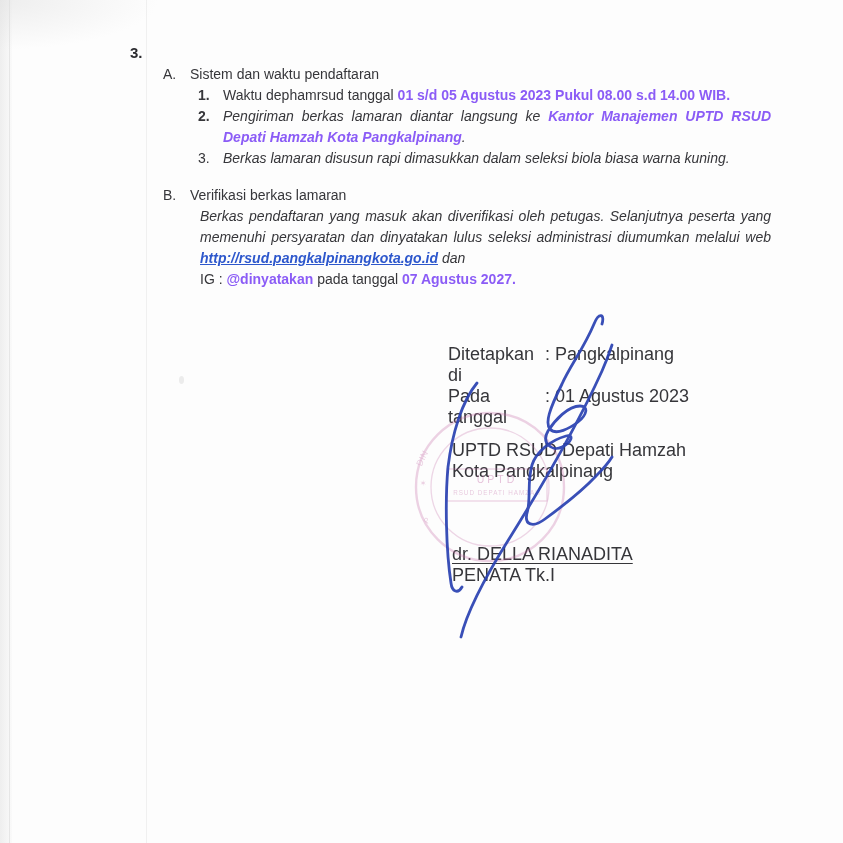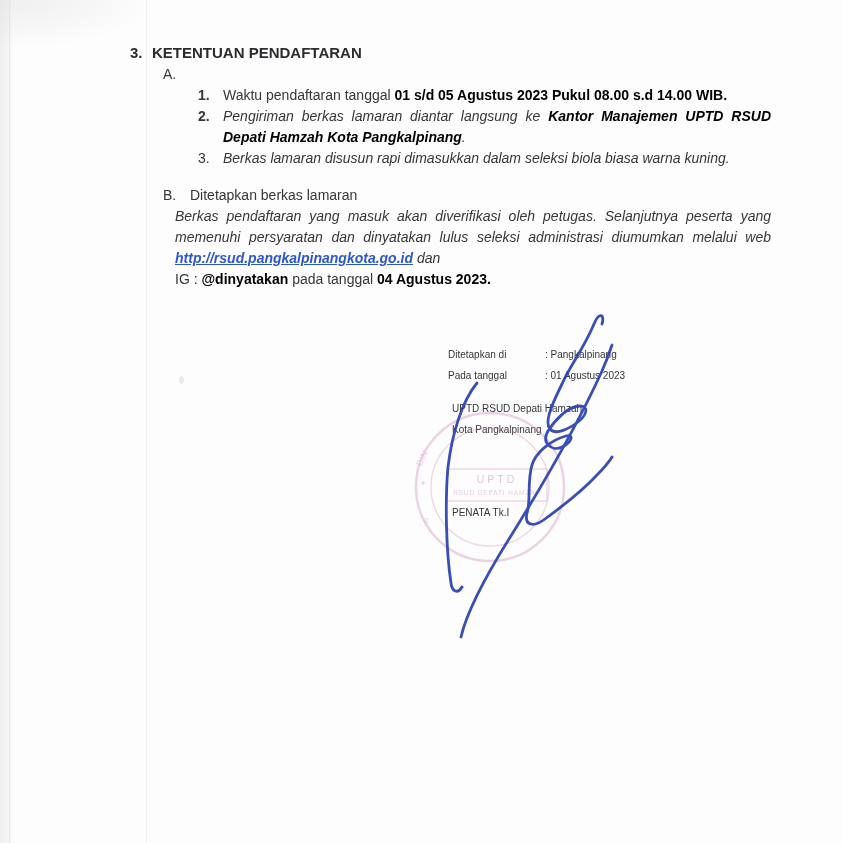--- a/index.html
+++ b/index.html
@@ -18,38 +18,38 @@
   .crease-1 { position: absolute; left: 9px; top: 0; width: 1px; height: 843px; background: #e6e6e6; }
   .crease-2 { position: absolute; left: 146px; top: 0; width: 1px; height: 843px; background: #f0f0f0; }
   .corner-shadow { position: absolute; left: 0; top: 0; width: 160px; height: 50px;
     background: radial-gradient(ellipse at 0% 0%, rgba(225,225,225,.55), rgba(255,255,255,0) 70%); }
   .smudge { position: absolute; left: 179px; top: 376px; width: 5px; height: 8px;
     background: #ececec; border-radius: 50%; }
 
   
   .doc { position: absolute; left: 130px; top: 42px; width: 641px;
     font-size: 14px; line-height: 21px; }
-  b { font-weight: 700; color: #000000; }
+  b { font-weight: 700; color: #8b5cf6; }
   .sec-head { display: flex; font-weight: 700; font-size: 15px; color: #2c2c30; }
   .sec-head .sec-num { width: 22px; flex-shrink: 0; }
   .sub { margin-left: 33px; margin-top: 1px; }
   .sub-head { display: flex; }
   .sub-head .sub-label { width: 27px; flex-shrink: 0; }
   .items { margin-left: 35px; }
   .item { display: flex; }
   .item .num { width: 25px; flex-shrink: 0; }
   .item .num.bold { font-weight: 700; }
   .item .itext { flex: 1; }
   .just { text-align: justify; font-style: italic; }
   .sub-b { margin-top: 16px; }
-  .sub-body { margin-left: 12px; }
+  .sub-body { margin-left: 37px; }
   a.doc-link { color: #2d57cc; font-weight: 700; text-decoration: underline; }
 
   
-  .closing { position: absolute; left: 448px; top: 344px; font-size: 10px; line-height: 21px; }
+  .closing { position: absolute; left: 448px; top: 344px; font-size: 18px; line-height: 21px; }
   .c-row { display: flex; }
   .c-label { width: 97px; flex-shrink: 0; }
   .org { margin-top: 12px; padding-left: 4px; }
   .signer { margin-top: 62px; padding-left: 4px; }
   .signer-name { text-decoration: underline; text-underline-offset: 3px; }
 
   .sig-svg { position: absolute; left: 400px; top: 300px; pointer-events: none; }
   .stamp-svg { position: absolute; left: 405px; top: 400px; opacity: .55; pointer-events: none; }
 </style>
 </head>
@@ -60,71 +60,72 @@
   <div class="edge-band"></div>
   <div class="crease-1"></div>
   <div class="crease-2"></div>
   <div class="corner-shadow"></div>
   <div class="smudge"></div>
 
   <div class="doc">
 
     <div class="sec-head">
       <span class="sec-num">3.</span>
-      <span>KETENTUAN PENDAFTARAN</span>
     </div>
 
     <div class="sub">
       <div class="sub-head">
         <span class="sub-label">A.</span>
+        <span>Sistem dan waktu pendaftaran</span>
       </div>
 
       <div class="items">
         <div class="item">
           <span class="num bold">1.</span>
-          <span class="itext"><span>Waktu pendaftaran tanggal </span><b>01 s/d 05 Agustus 2023  Pukul 08.00 s.d 14.00 WIB.</b></span>
+          <span class="itext"><span>Waktu dephamrsud tanggal </span><b>01 s/d 05 Agustus 2023  Pukul 08.00 s.d 14.00 WIB.</b></span>
         </div>
         <div class="item">
           <span class="num bold">2.</span>
           <span class="itext just"><span>Pengiriman berkas lamaran diantar langsung ke </span><b>Kantor Manajemen UPTD RSUD Depati Hamzah Kota Pangkalpinang</b><span>.</span></span>
         </div>
         <div class="item">
           <span class="num">3.</span>
           <span class="itext just"><span>Berkas lamaran disusun rapi dimasukkan dalam seleksi biola biasa warna kuning.</span></span>
         </div>
       </div>
     </div>
 
     <div class="sub sub-b">
       <div class="sub-head">
         <span class="sub-label">B.</span>
-        <span>Ditetapkan berkas lamaran</span>
+        <span>Verifikasi berkas lamaran</span>
       </div>
       <div class="sub-body">
         <div class="just"><span>Berkas pendaftaran yang masuk akan diverifikasi oleh petugas. Selanjutnya peserta yang memenuhi persyaratan dan dinyatakan lulus seleksi administrasi diumumkan melalui web </span><a class="doc-link" href="#">http://rsud.pangkalpinangkota.go.id</a><span> dan</span></div>
-        <div><span>IG : </span><b>@dinyatakan</b><span> pada tanggal </span><b>04 Agustus 2023.</b></div>
+        <div><span>IG : </span><b>@dinyatakan</b><span> pada tanggal </span><b>07 Agustus 2027.</b></div>
       </div>
     </div>
 
   </div>
 
   <div class="closing">
     <div class="c-row">
       <span class="c-label">Ditetapkan di</span>
       <span>: Pangkalpinang</span>
     </div>
     <div class="c-row">
       <span class="c-label">Pada tanggal</span>
       <span>: 01 Agustus 2023</span>
     </div>
     <div class="org">
       <div>UPTD RSUD Depati Hamzah</div>
       <div>Kota Pangkalpinang</div>
     </div>
     <div class="signer">
+      <div class="signer-name">dr. DELLA RIANADITA</div>
       <div>PENATA Tk.I</div>
     </div>
   </div>
 
   <svg class="stamp-svg" width="180" height="180" viewBox="0 0 180 180">
     <g stroke="#c46da8" fill="none">
       <circle cx="85" cy="87" r="74" stroke-width="2.4" opacity=".55"></circle>
       <circle cx="85" cy="87" r="59" stroke-width="1.3" opacity=".5"></circle>
       <rect x="42" y="69" width="100" height="32" stroke-width="1.2" opacity=".6"></rect>
     </g>

